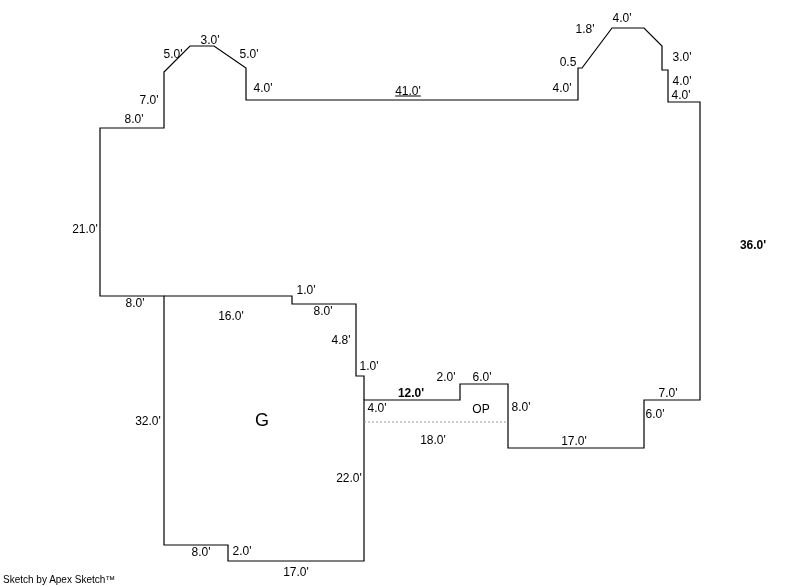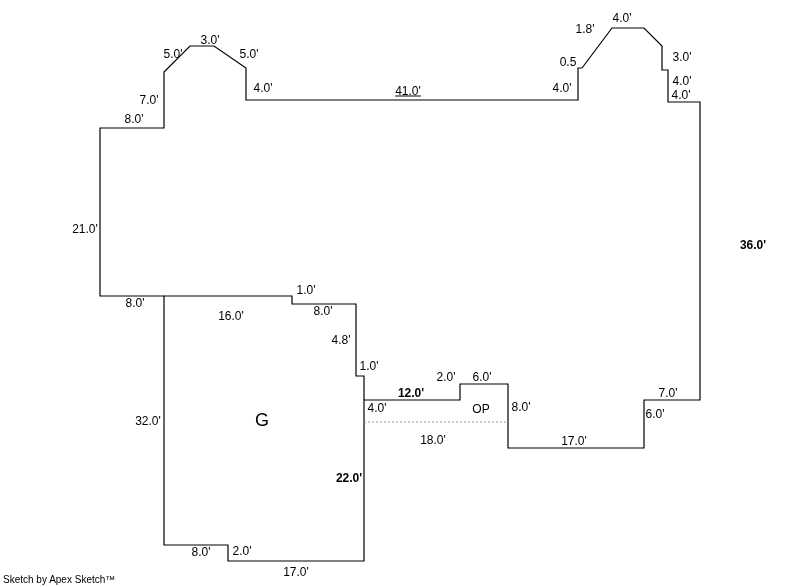--- a/index.html
+++ b/index.html
@@ -58,21 +58,21 @@
       <span class="dim" style="left: 377px; top: 408px;">4.0'</span>
       <span class="dim" style="left: 411px; top: 393px; font-weight: bold;">12.0'</span>
       <span class="dim" style="left: 446px; top: 377px;">2.0'</span>
       <span class="dim" style="left: 482px; top: 377px;">6.0'</span>
       <span class="dim" style="left: 521px; top: 407px;">8.0'</span>
       <span class="dim" style="left: 433px; top: 440px;">18.0'</span>
       <span class="dim" style="left: 574px; top: 441px;">17.0'</span>
       <span class="dim" style="left: 655px; top: 414px;">6.0'</span>
       <span class="dim" style="left: 668px; top: 393px;">7.0'</span>
       <span class="dim" style="left: 148px; top: 421px; text-align: center;">32.0'</span>
-      <span class="dim" style="left: 349px; top: 478px; font-weight: bold;">22.0'</span>
+      <span class="dim" style="left: 349px; top: 478px;">22.0'</span>
       <span class="dim" style="left: 201px; top: 552px;">8.0'</span>
       <span class="dim" style="left: 242px; top: 551px;">2.0'</span>
       <span class="dim" style="left: 296px; top: 572px;">17.0'</span>
     </div>
 
 
   <div class="area-label area-garage" style="left:262px;top:420px;">G</div>
 
   <div class="area-label area-porch" style="left:455px;top:409px;">OP</div>
 

